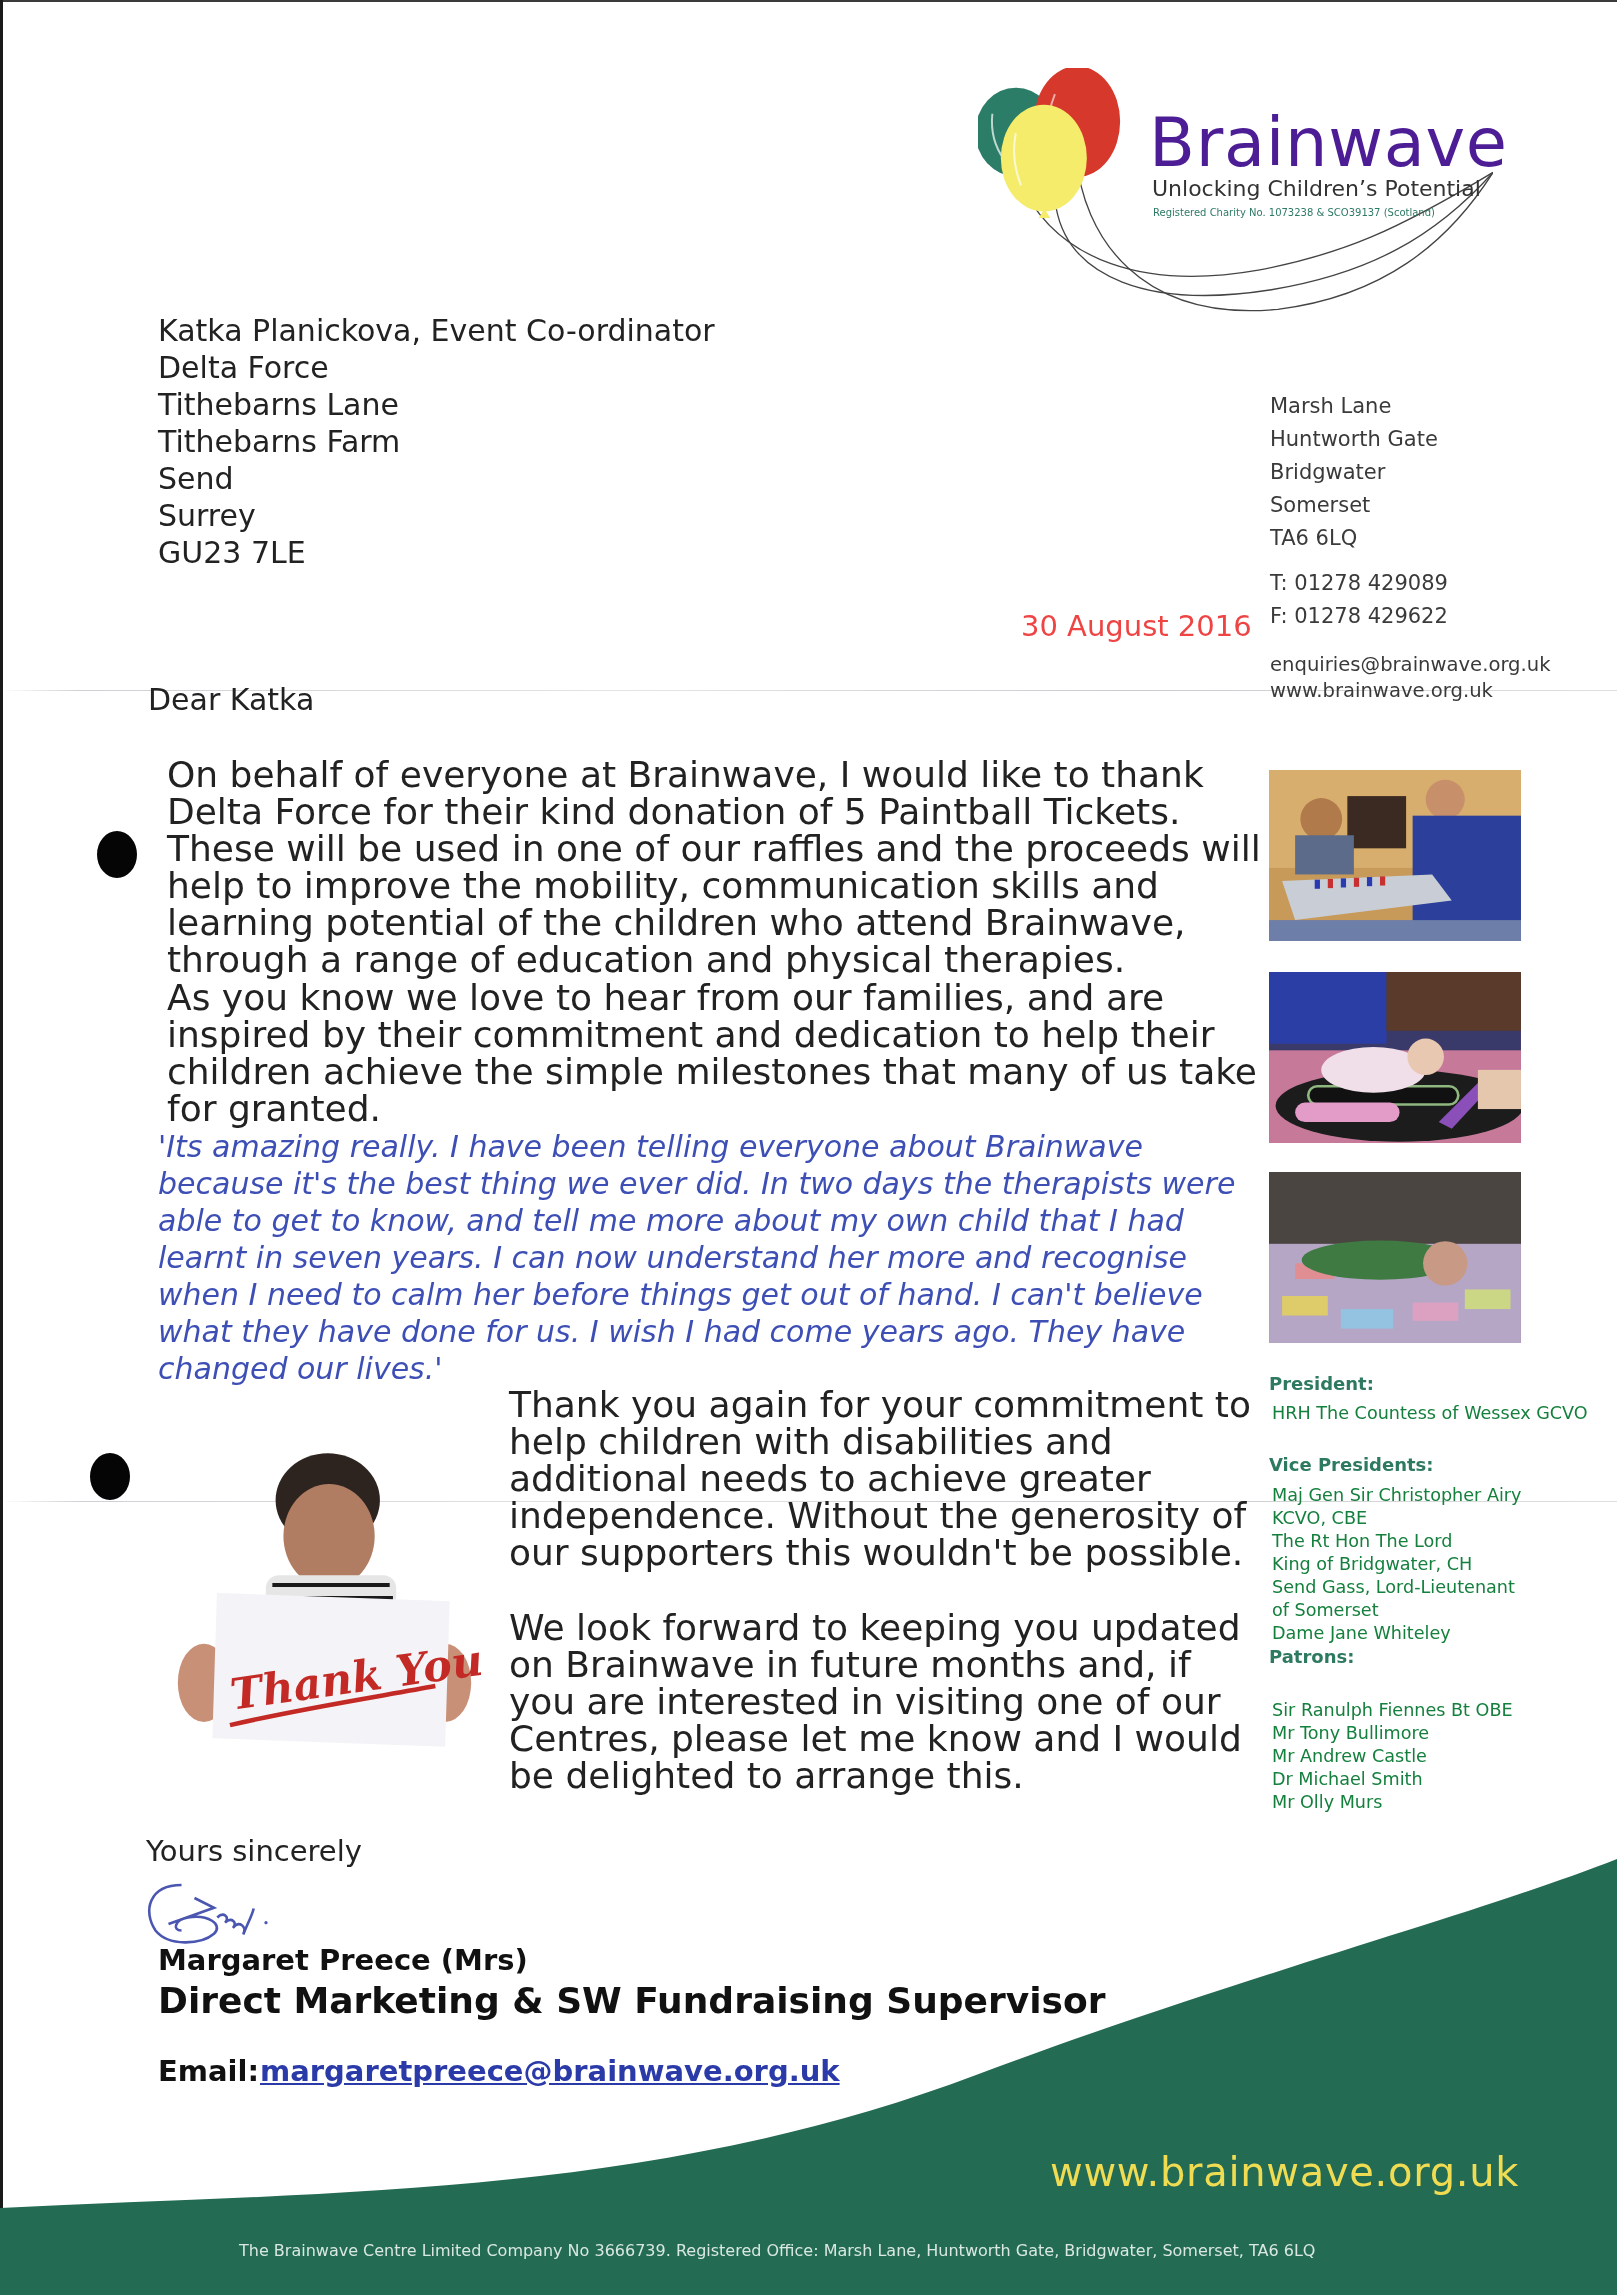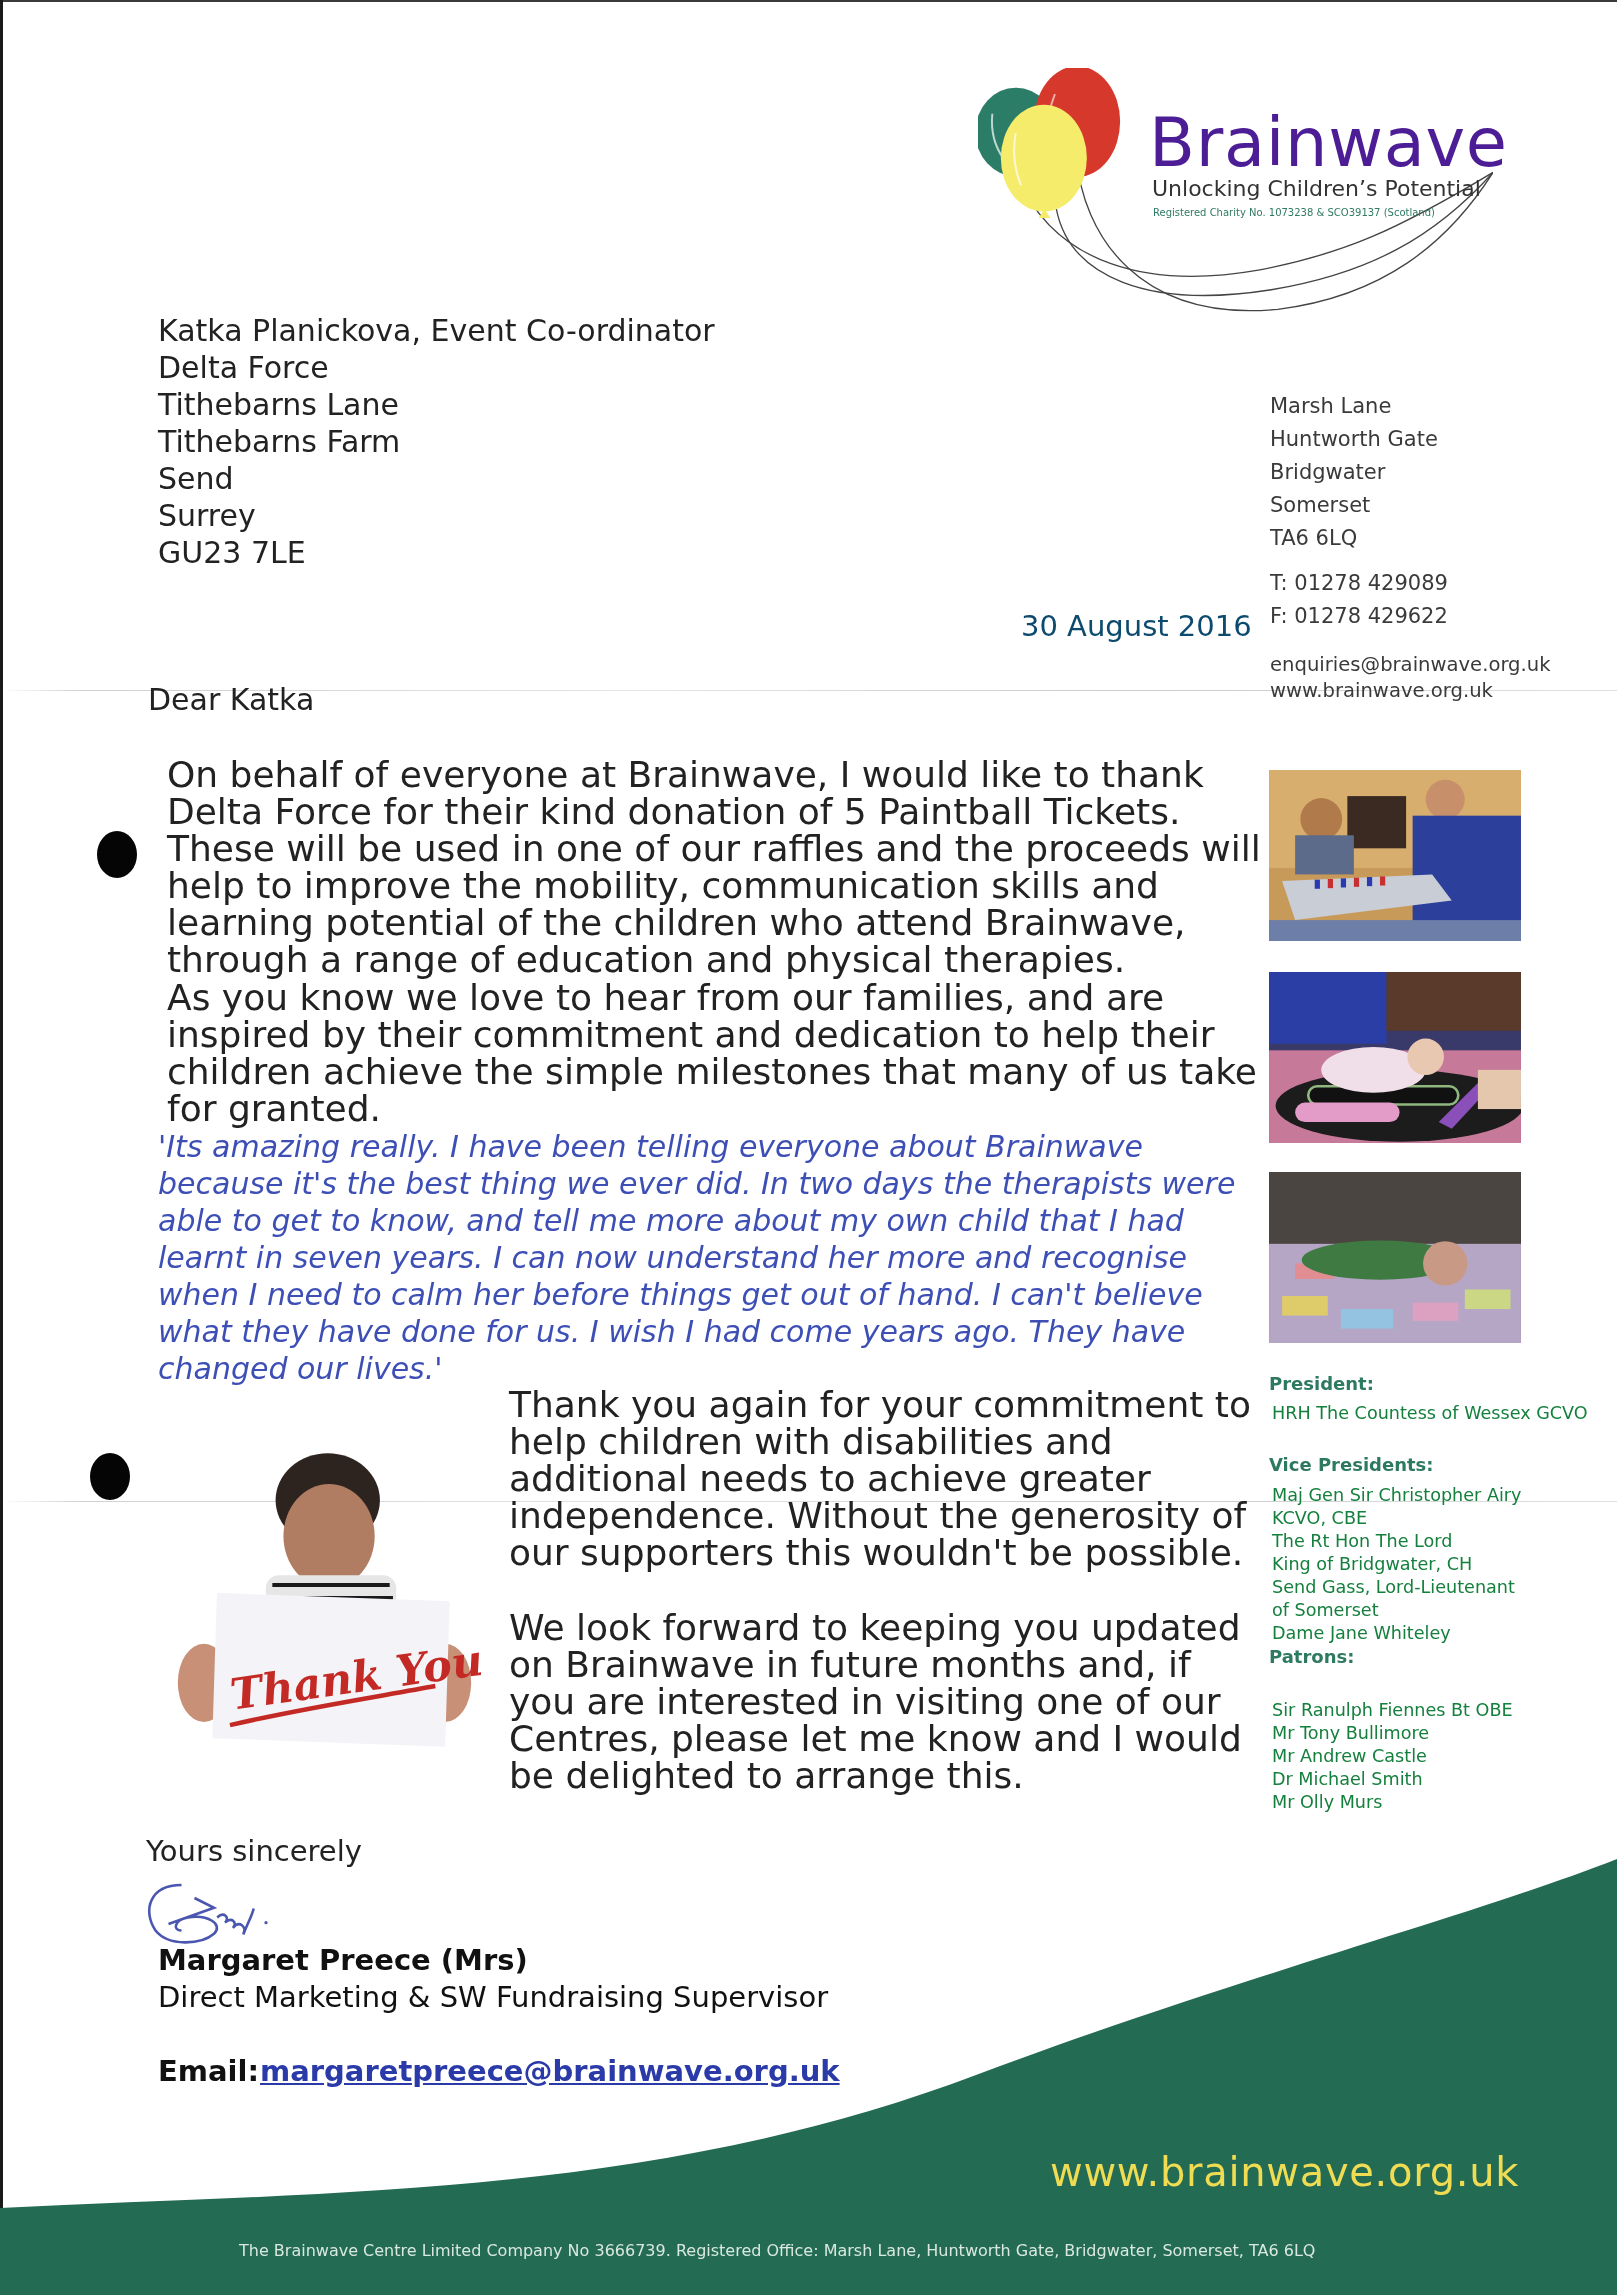--- a/index.html
+++ b/index.html
@@ -24,21 +24,21 @@
 
     
     .recipient { position: absolute; left: 158px; top: 312px; font-size: 30px; line-height: 37px; color: #222; }
     .recipient div { white-space: nowrap; }
 
     
     .sender { position: absolute; left: 1270px; top: 390px; font-size: 21px; line-height: 33px; color: #3a3a3a; }
     .sender-contact { position: absolute; left: 1270px; top: 567px; font-size: 21px; line-height: 33px; color: #3a3a3a; }
     .sender-web { position: absolute; left: 1270px; top: 652px; font-size: 19.6px; line-height: 26px; color: #3a3a3a; }
 
-    .date { position: absolute; left: 1021px; top: 609px; font-size: 29px; color: #0c4a6e; }
+    .date { position: absolute; left: 1021px; top: 609px; font-size: 29px; color: #ef4444; }
     .salutation { position: absolute; left: 148px; top: 682px; font-size: 30px; color: #222; }
 
     .para { position: absolute; left: 158px; font-size: 36px; line-height: 37px; color: #222; margin-left: 9px; }
     .p1 { top: 756px; width: 1096px; }
     .p2 { top: 979px; width: 1096px; }
     .quote { position: absolute; left: 158px; top: 1128px; width: 1102px; font-size: 30px; line-height: 37px; color: #3d4fb5; font-style: italic; }
     .p3 { left: 500px; top: 1386px; width: 743px; }
     .p4 { left: 500px; top: 1609px; width: 743px; }
 
     
@@ -51,21 +51,21 @@
     .thankyou-photo { position: absolute; left: 168px; top: 1422px; width: 313px; height: 339px; }
 
     
     .side-head { position: absolute; left: 1269px; font-size: 18px; font-weight: bold; color: #2d7a60; }
     .side-list { position: absolute; left: 1272px; font-size: 17.6px; line-height: 23px; color: #15803d; }
 
     
     .closing { position: absolute; left: 146px; top: 1834px; font-size: 29px; color: #222; }
     .signature { position: absolute; left: 142px; top: 1872px; width: 222px; height: 78px; }
     .sig-name { position: absolute; left: 158px; top: 1943px; font-size: 29px; font-weight: bold; color: #111; }
-    .sig-title { position: absolute; left: 158px; top: 1980px; font-size: 29px; font-weight: normal; color: #111; }
+    .sig-title { position: absolute; left: 158px; top: 1980px; font-size: 36px; font-weight: bold; color: #111; }
     .email-label { position: absolute; left: 158px; top: 2054px; font-size: 29px; font-weight: bold; color: #111; }
     .email-link { position: absolute; left: 260px; top: 2054px; font-size: 29px; font-weight: bold; color: #2a3aa8; text-decoration: underline; cursor: pointer; }
 
     
     .footer-wave { position: absolute; left: 0; top: 1859px; width: 1617px; height: 437px; }
     .footer-url { position: absolute; left: 1050px; top: 2149px; font-size: 40px; color: #f0dc52; letter-spacing: 0.7px; }
     .footer-legal { position: absolute; left: 239px; top: 2241px; font-size: 16px; color: #d9e8e0; white-space: nowrap; }
   </style>
 </head>
 <body>

